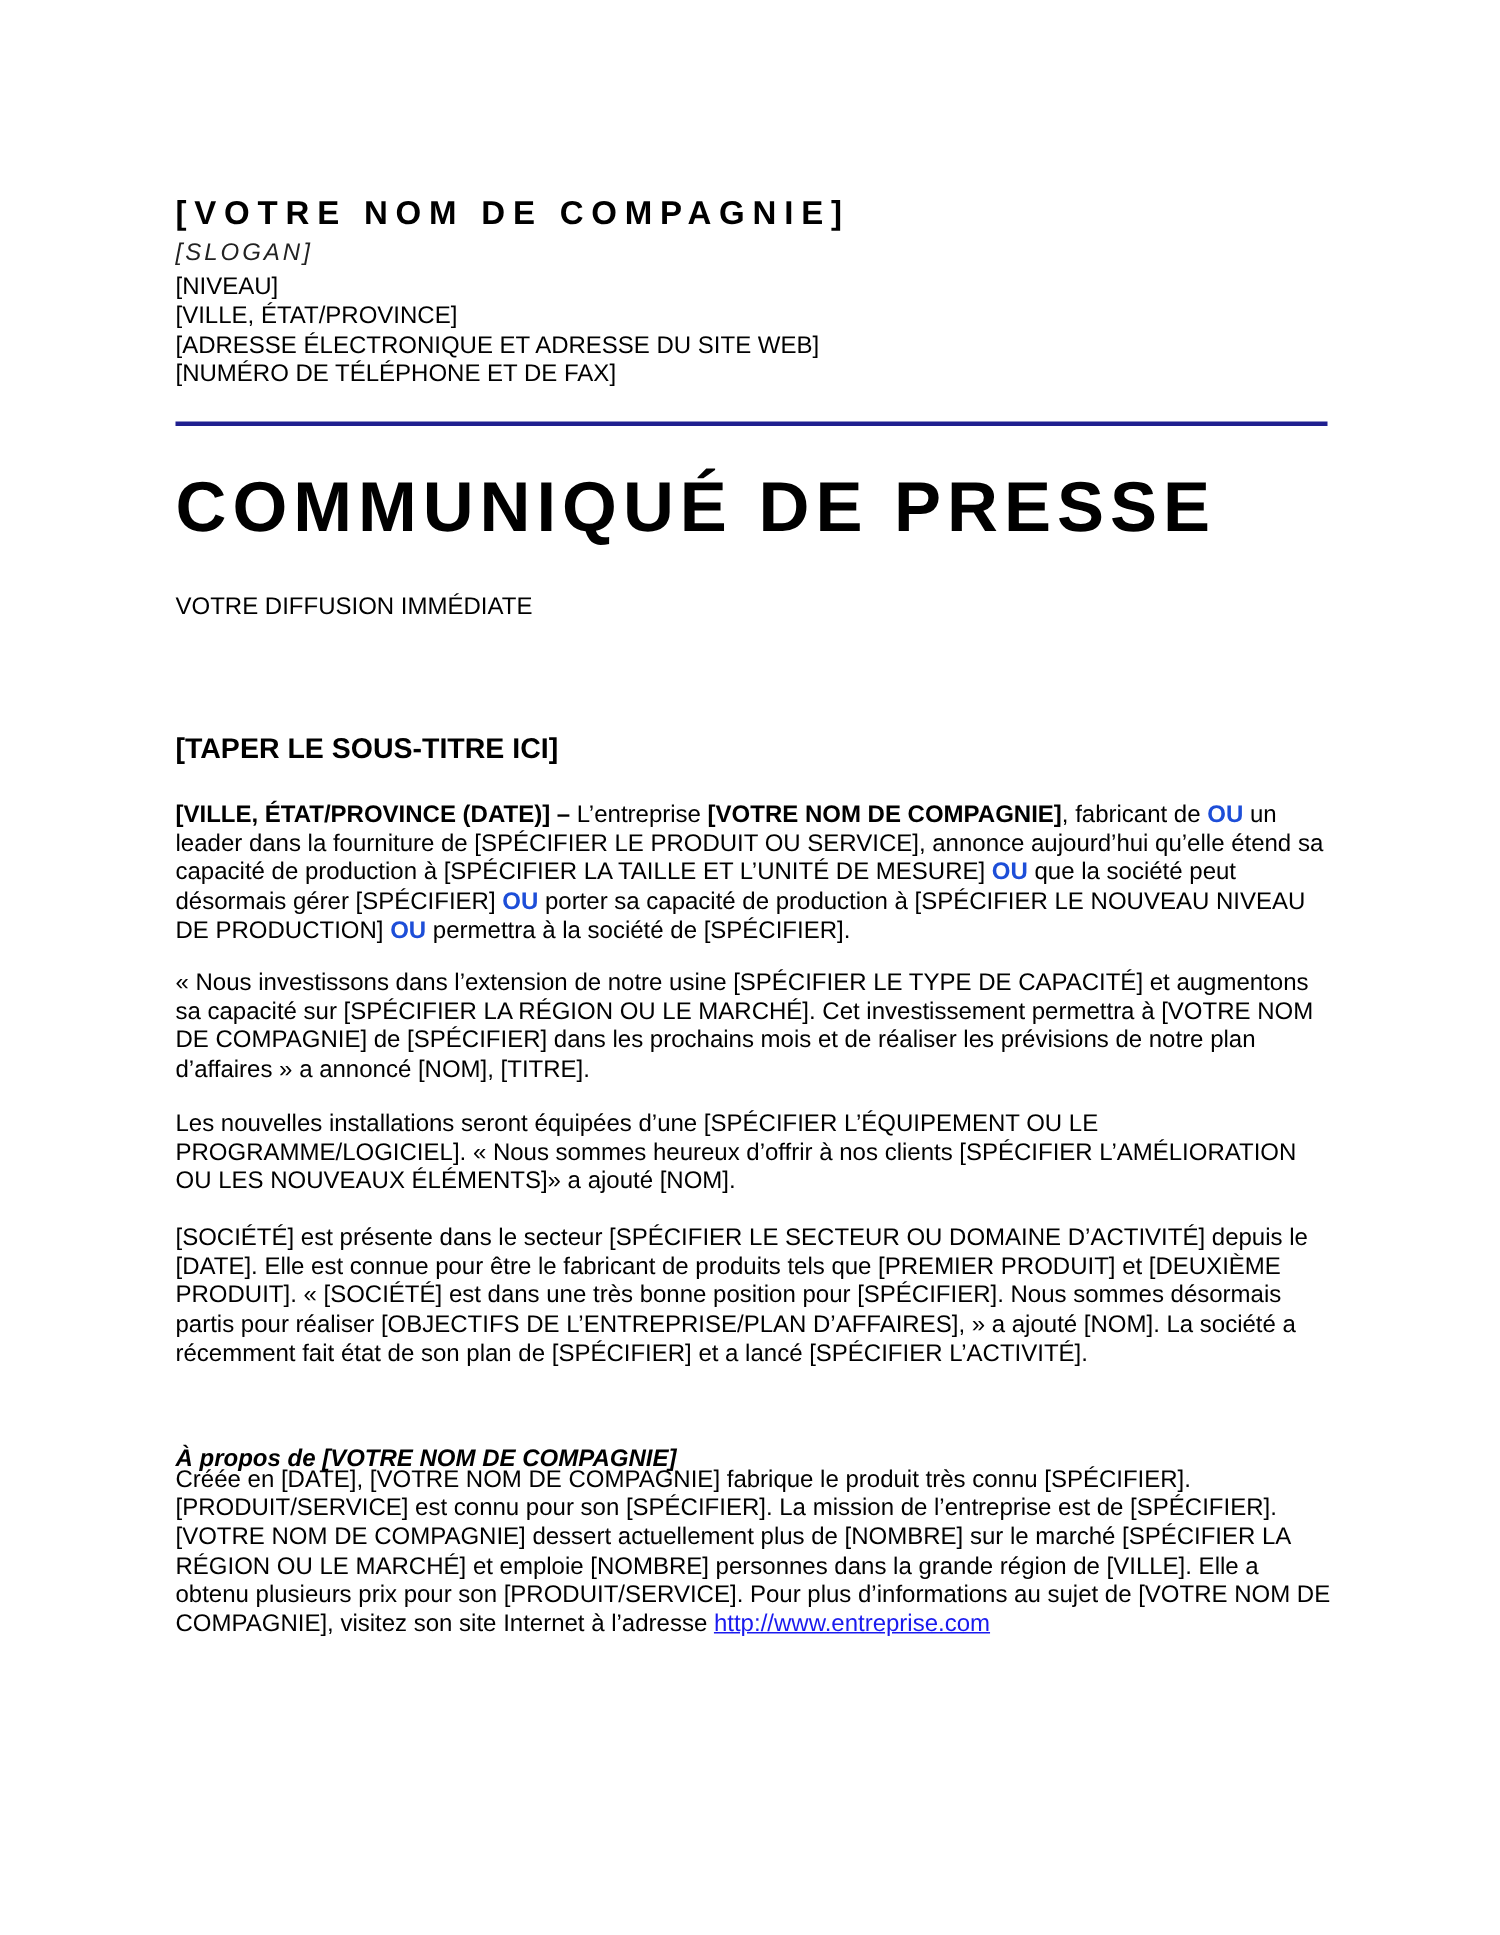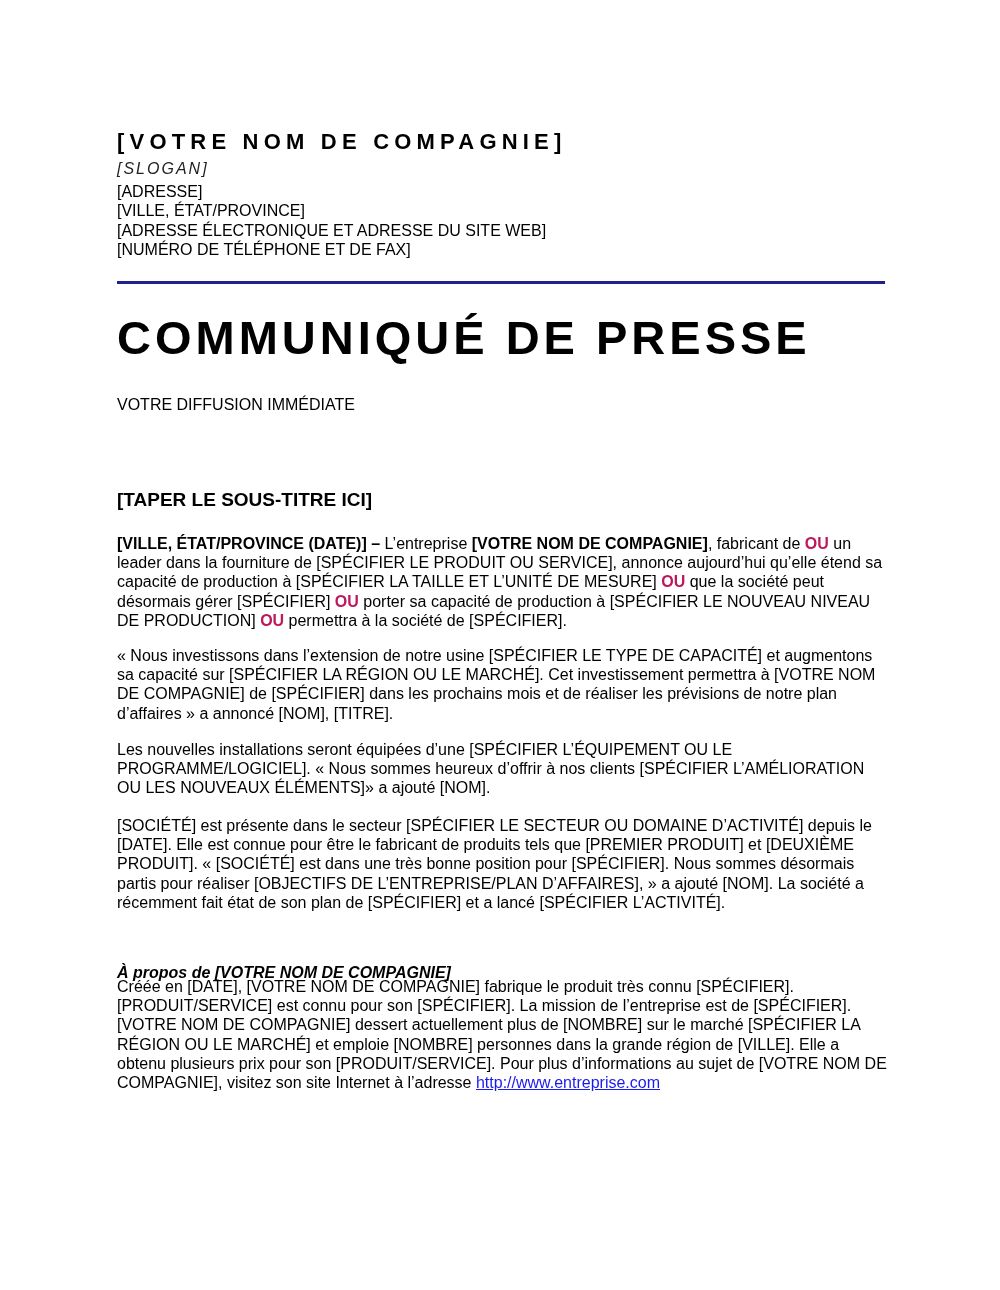--- a/index.html
+++ b/index.html
@@ -15,32 +15,32 @@
   .h1 { position:absolute; left:117px; top:436px; font-size:22px; font-weight:bold; line-height:28px; }
   .h2 { position:absolute; left:117px; top:488px; font-size:19px; font-weight:bold; line-height:24px; }
   .para { position:absolute; left:117px; width:770px; font-size:16px; line-height:19.2px; }
   .p1 { top:534px; }
   .p2 { top:646px; }
   .p3 { top:740px; }
   .p4 { top:816px; }
   .about-h { position:absolute; left:117px; top:963px; font-size:16px; font-weight:bold; line-height:20px;font-style:italic; }
   .p5 { top:977px; }
   .b { font-weight:bold; }
-  .ou { color:#be185d; font-weight:bold; }
+  .ou { color:#1d4ed8; font-weight:bold; }
   .link { color:#1a1aee; text-decoration:underline; cursor:pointer; }
 </style>
 </head>
 <body>
 
 <div class="page">
 
   <div class="company">[VOTRE NOM DE COMPAGNIE]</div>
   <div class="slogan">[SLOGAN]</div>
   <div class="addr">
-    <div>[ADRESSE]</div>
+    <div>[NIVEAU]</div>
     <div>[VILLE, ÉTAT/PROVINCE]</div>
     <div>[ADRESSE ÉLECTRONIQUE ET ADRESSE DU SITE WEB]</div>
     <div>[NUMÉRO DE TÉLÉPHONE ET DE FAX]</div>
   </div>
 
   <div class="rule"></div>
 
   <div class="title">COMMUNIQUÉ DE PRESSE</div>
   <div class="release">VOTRE DIFFUSION IMMÉDIATE</div>
   <div class="h2">[TAPER LE SOUS-TITRE ICI]</div>

